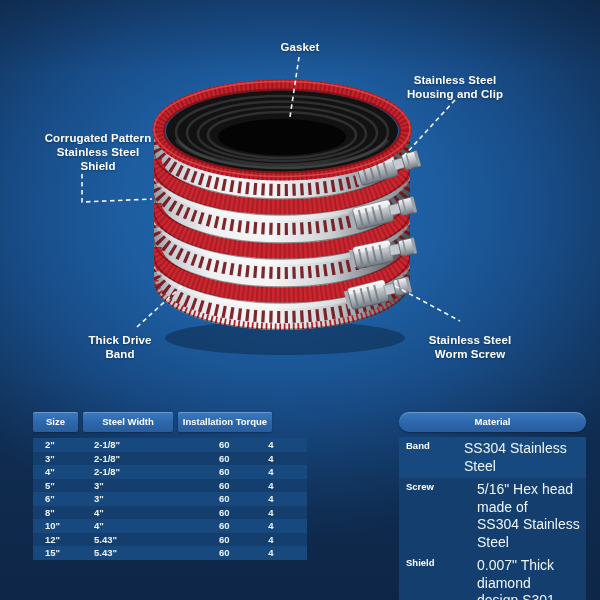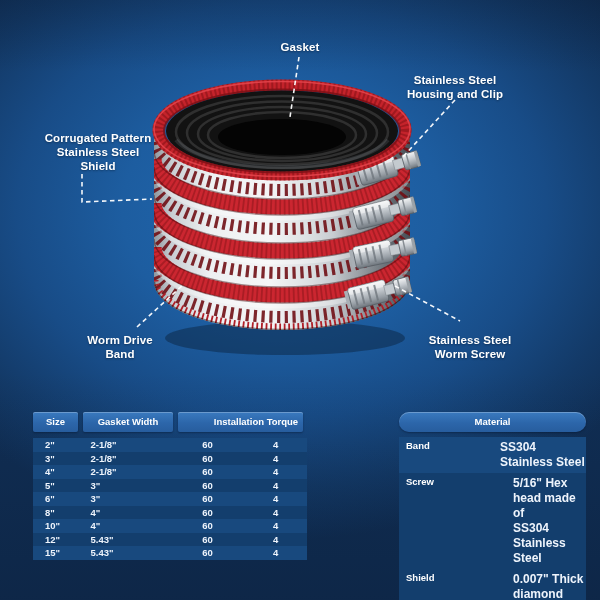--- a/index.html
+++ b/index.html
@@ -24,36 +24,36 @@
   .tablewrap{position:absolute;z-index:3;}
   .spec-table{left:33px;top:412px;width:274px;}
   .mat-table{left:399px;top:412px;width:187px;}
   .thead{display:flex;gap:5px;}
   .thcell,.thbar{
     height:20px;line-height:20px;text-align:center;color:#fff;font-weight:bold;font-size:9.5px;
     background:linear-gradient(180deg,#3a7abf 0%,#2c66aa 55%,#275d9e 100%);
     border-radius:2px;box-shadow:inset 0 1px 0 rgba(255,255,255,.25), 0 1px 2px rgba(0,10,25,.35);
   }
   .thbar{display:block;border-radius:10px;}
-  .c0{width:45px;} .c1{width:90px;} .c2{width:94px;padding-left:31px;} .c3{width:92px;}
+  .c0{width:45px;} .c1{width:90px;} .c2{width:94px;} .c3{width:92px;}
   .tbody{margin-top:6px;}
   .trow{display:flex;gap:5px;height:13.5px;align-items:center;}
   .trow.odd{background:#18497e;}
   .trow.even{background:#133e6d;}
   .tcell{color:#eef4fc;font-weight:bold;font-size:9.5px;line-height:13.5px;}
   .tcell.c0{text-align:left;padding-left:12px;width:33px;}
   .tcell.c1{text-align:left;padding-left:18px;width:72px;}
-  .tcell.c2{text-align:center;}
+  .tcell.c2{text-align:right;}
   .tcell.c3{text-align:center;}
   .mat-body{margin-top:5px;}
   .mrow{display:flex;align-items:flex-start;padding:3px 0 3px 0;}
   .mrow.odd{background:#18497e;}
   .mrow.even{background:#133e6d;gap:13px;}
   .mlabel{width:58px;padding-left:7px;color:#fff;font-weight:bold;font-size:9.5px;line-height:1.25;}
-  .mvalue{flex:1;color:#eef4fc;font-weight:bold;font-size:12px;line-height:1.25;white-space:pre-line;margin-left:36px;}
+  .mvalue{flex:1;color:#eef4fc;font-weight:normal;font-size:14px;line-height:1.25;white-space:pre-line;}
 </style>
 </head>
 <body>
 
 <div class="stage">
 
   <svg class="scene" width="600" height="600" viewBox="0 0 600 600">
     <defs>
       <linearGradient id="steelBody" x1="0" y1="0" x2="1" y2="0">
         <stop offset="0" stop-color="#8f979e"></stop>
@@ -215,29 +215,29 @@
       <path d="M395,286 L460,321"></path>
     </g>
   </svg>
 
   <div class="callout" style="left:300px;top:47px;">Gasket</div>
   <div class="callout" style="left:455px;top:87px;">Stainless Steel
 Housing and Clip</div>
   <div class="callout" style="left:82px;top:152px;margin-left:16px;">Corrugated Pattern
 Stainless Steel
 Shield</div>
-  <div class="callout" style="left:120px;top:347px;">Worm Drive
+  <div class="callout" style="left:120px;top:347px;">Thick Drive
 Band</div>
   <div class="callout" style="left:470px;top:347px;">Stainless Steel
 Worm Screw</div>
 
   <div class="tablewrap spec-table">
     <div class="thead" id="spec-header">
         <div class="thcell c0">Size</div>
-        <div class="thcell c1">Gasket Width</div>
+        <div class="thcell c1">Steel Width</div>
         <div class="thcell c2">Installation Torque</div>
       </div>
     <div class="tbody" id="spec-rows">
         <div class="trow odd">
           <div class="tcell c0">2"</div>
           <div class="tcell c1">2-1/8"</div>
           <div class="tcell c2">60</div>
           <div class="tcell c3">4</div>
         </div>
         <div class="trow even">

